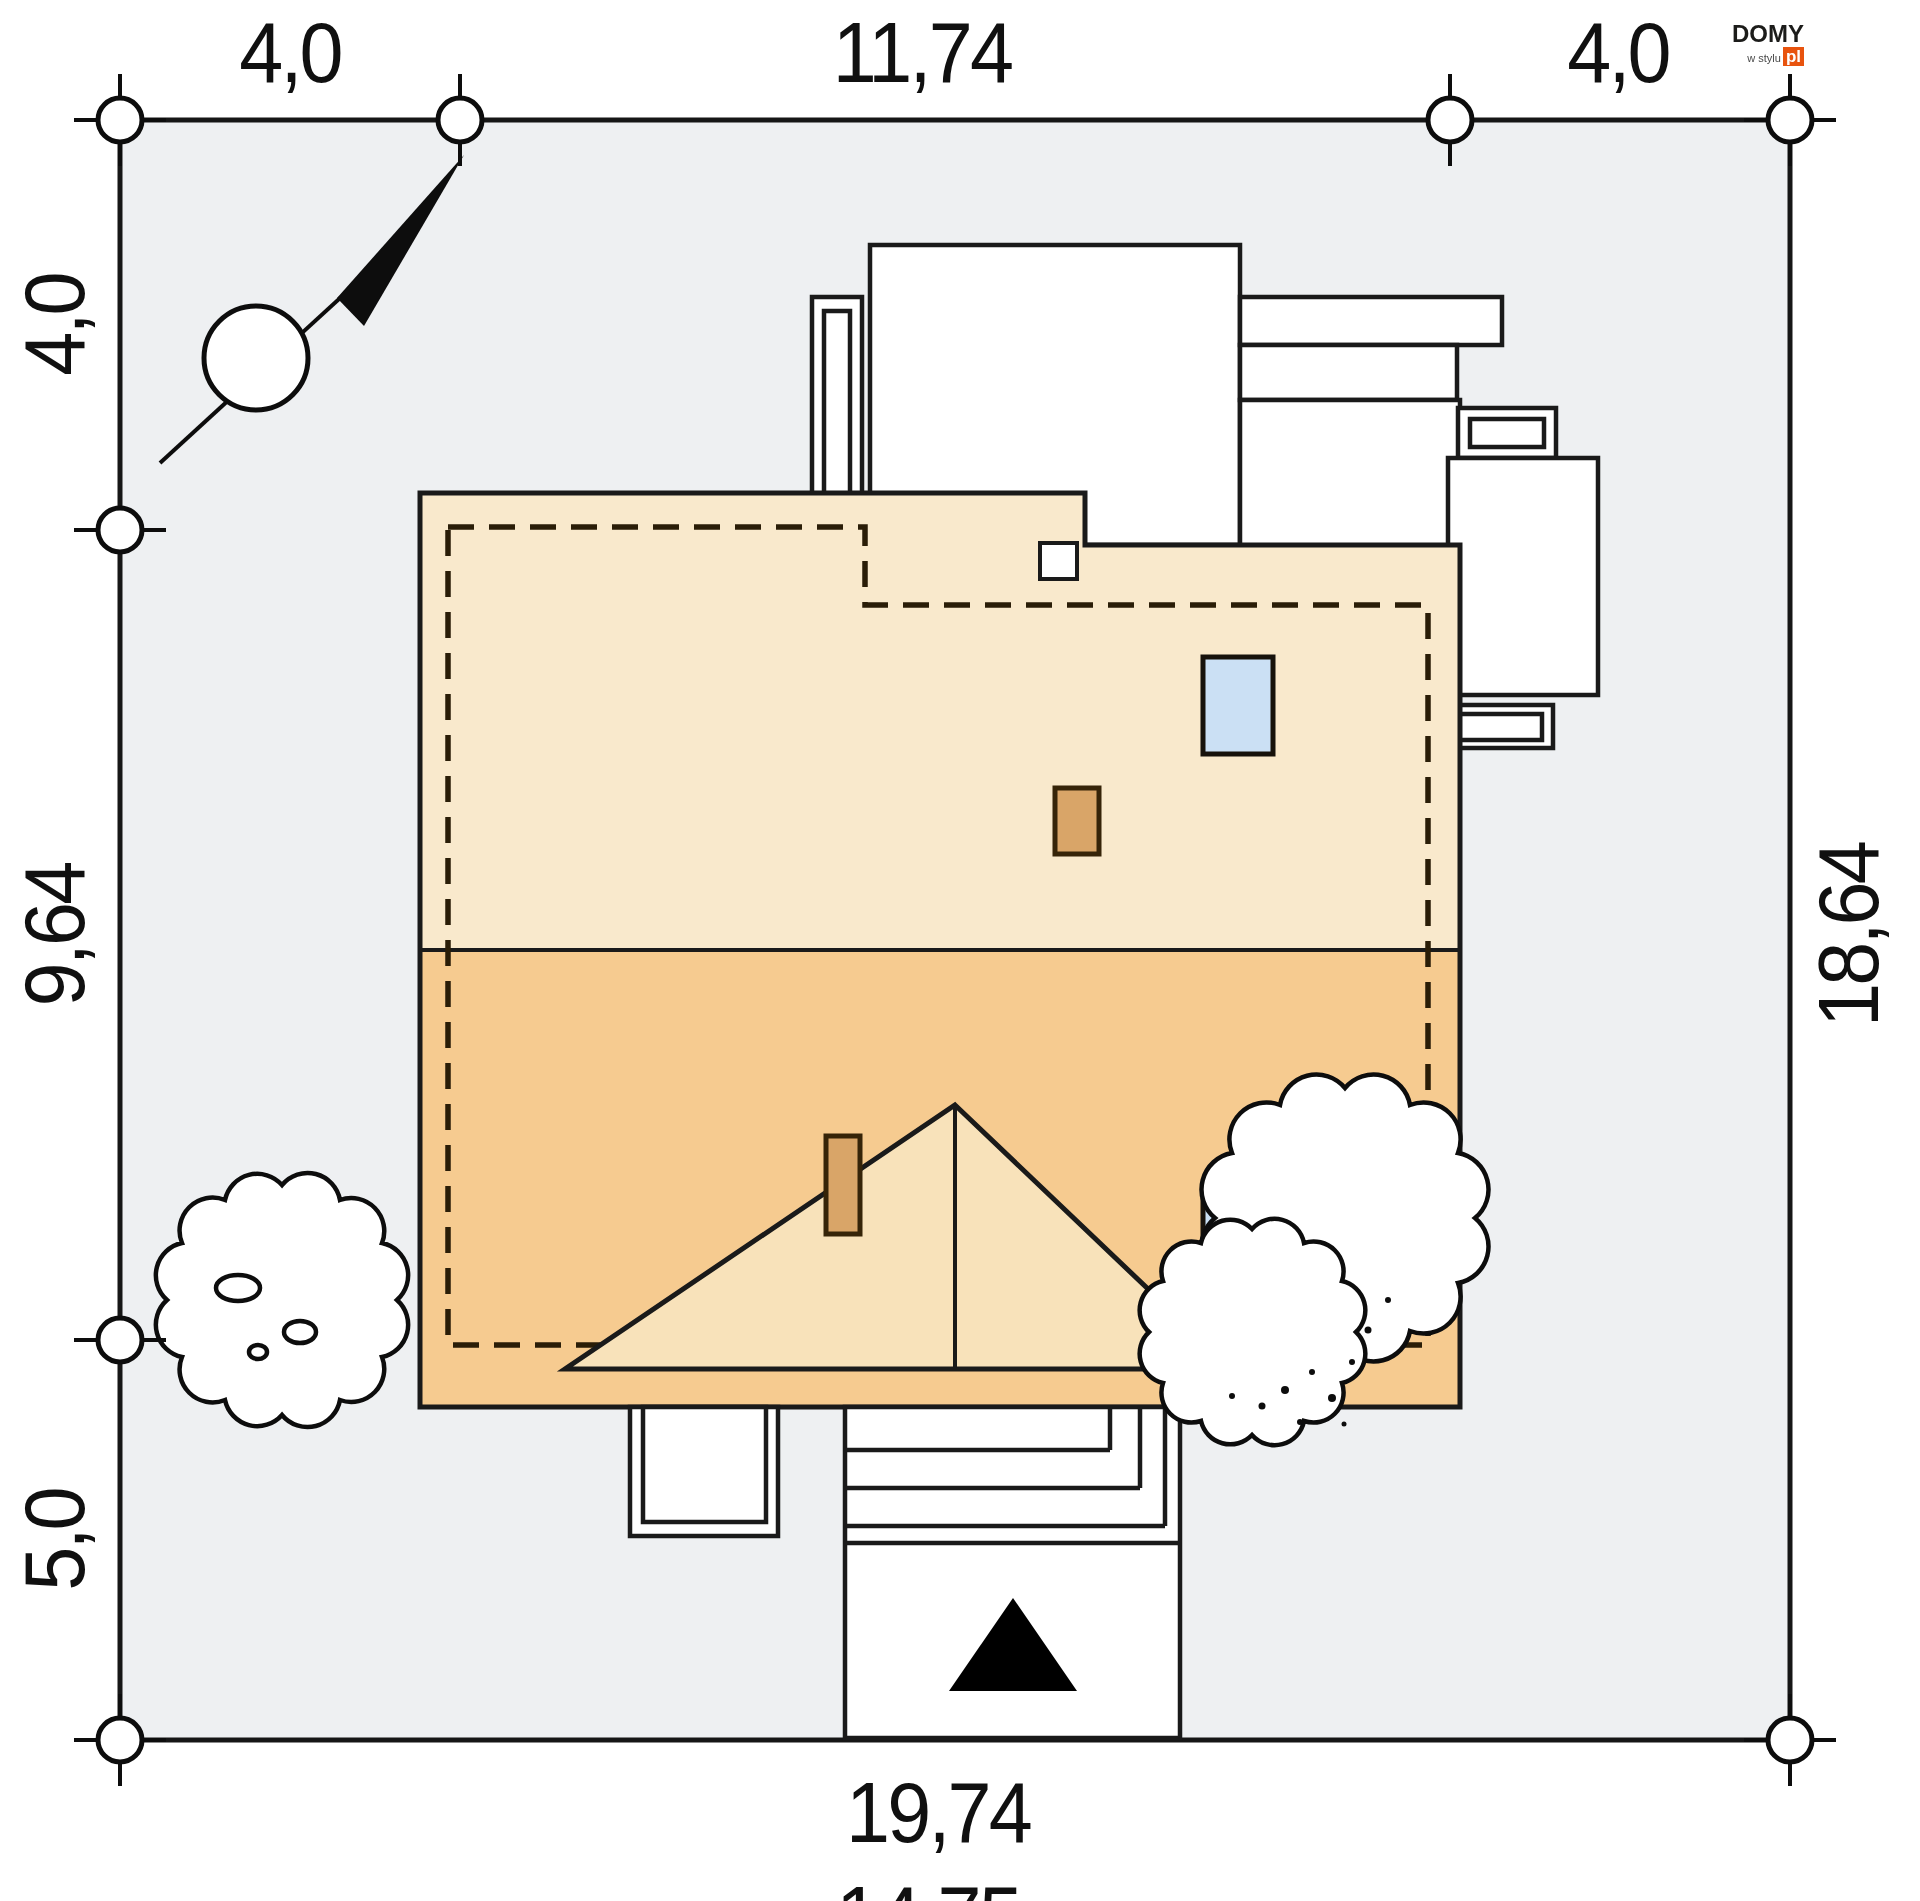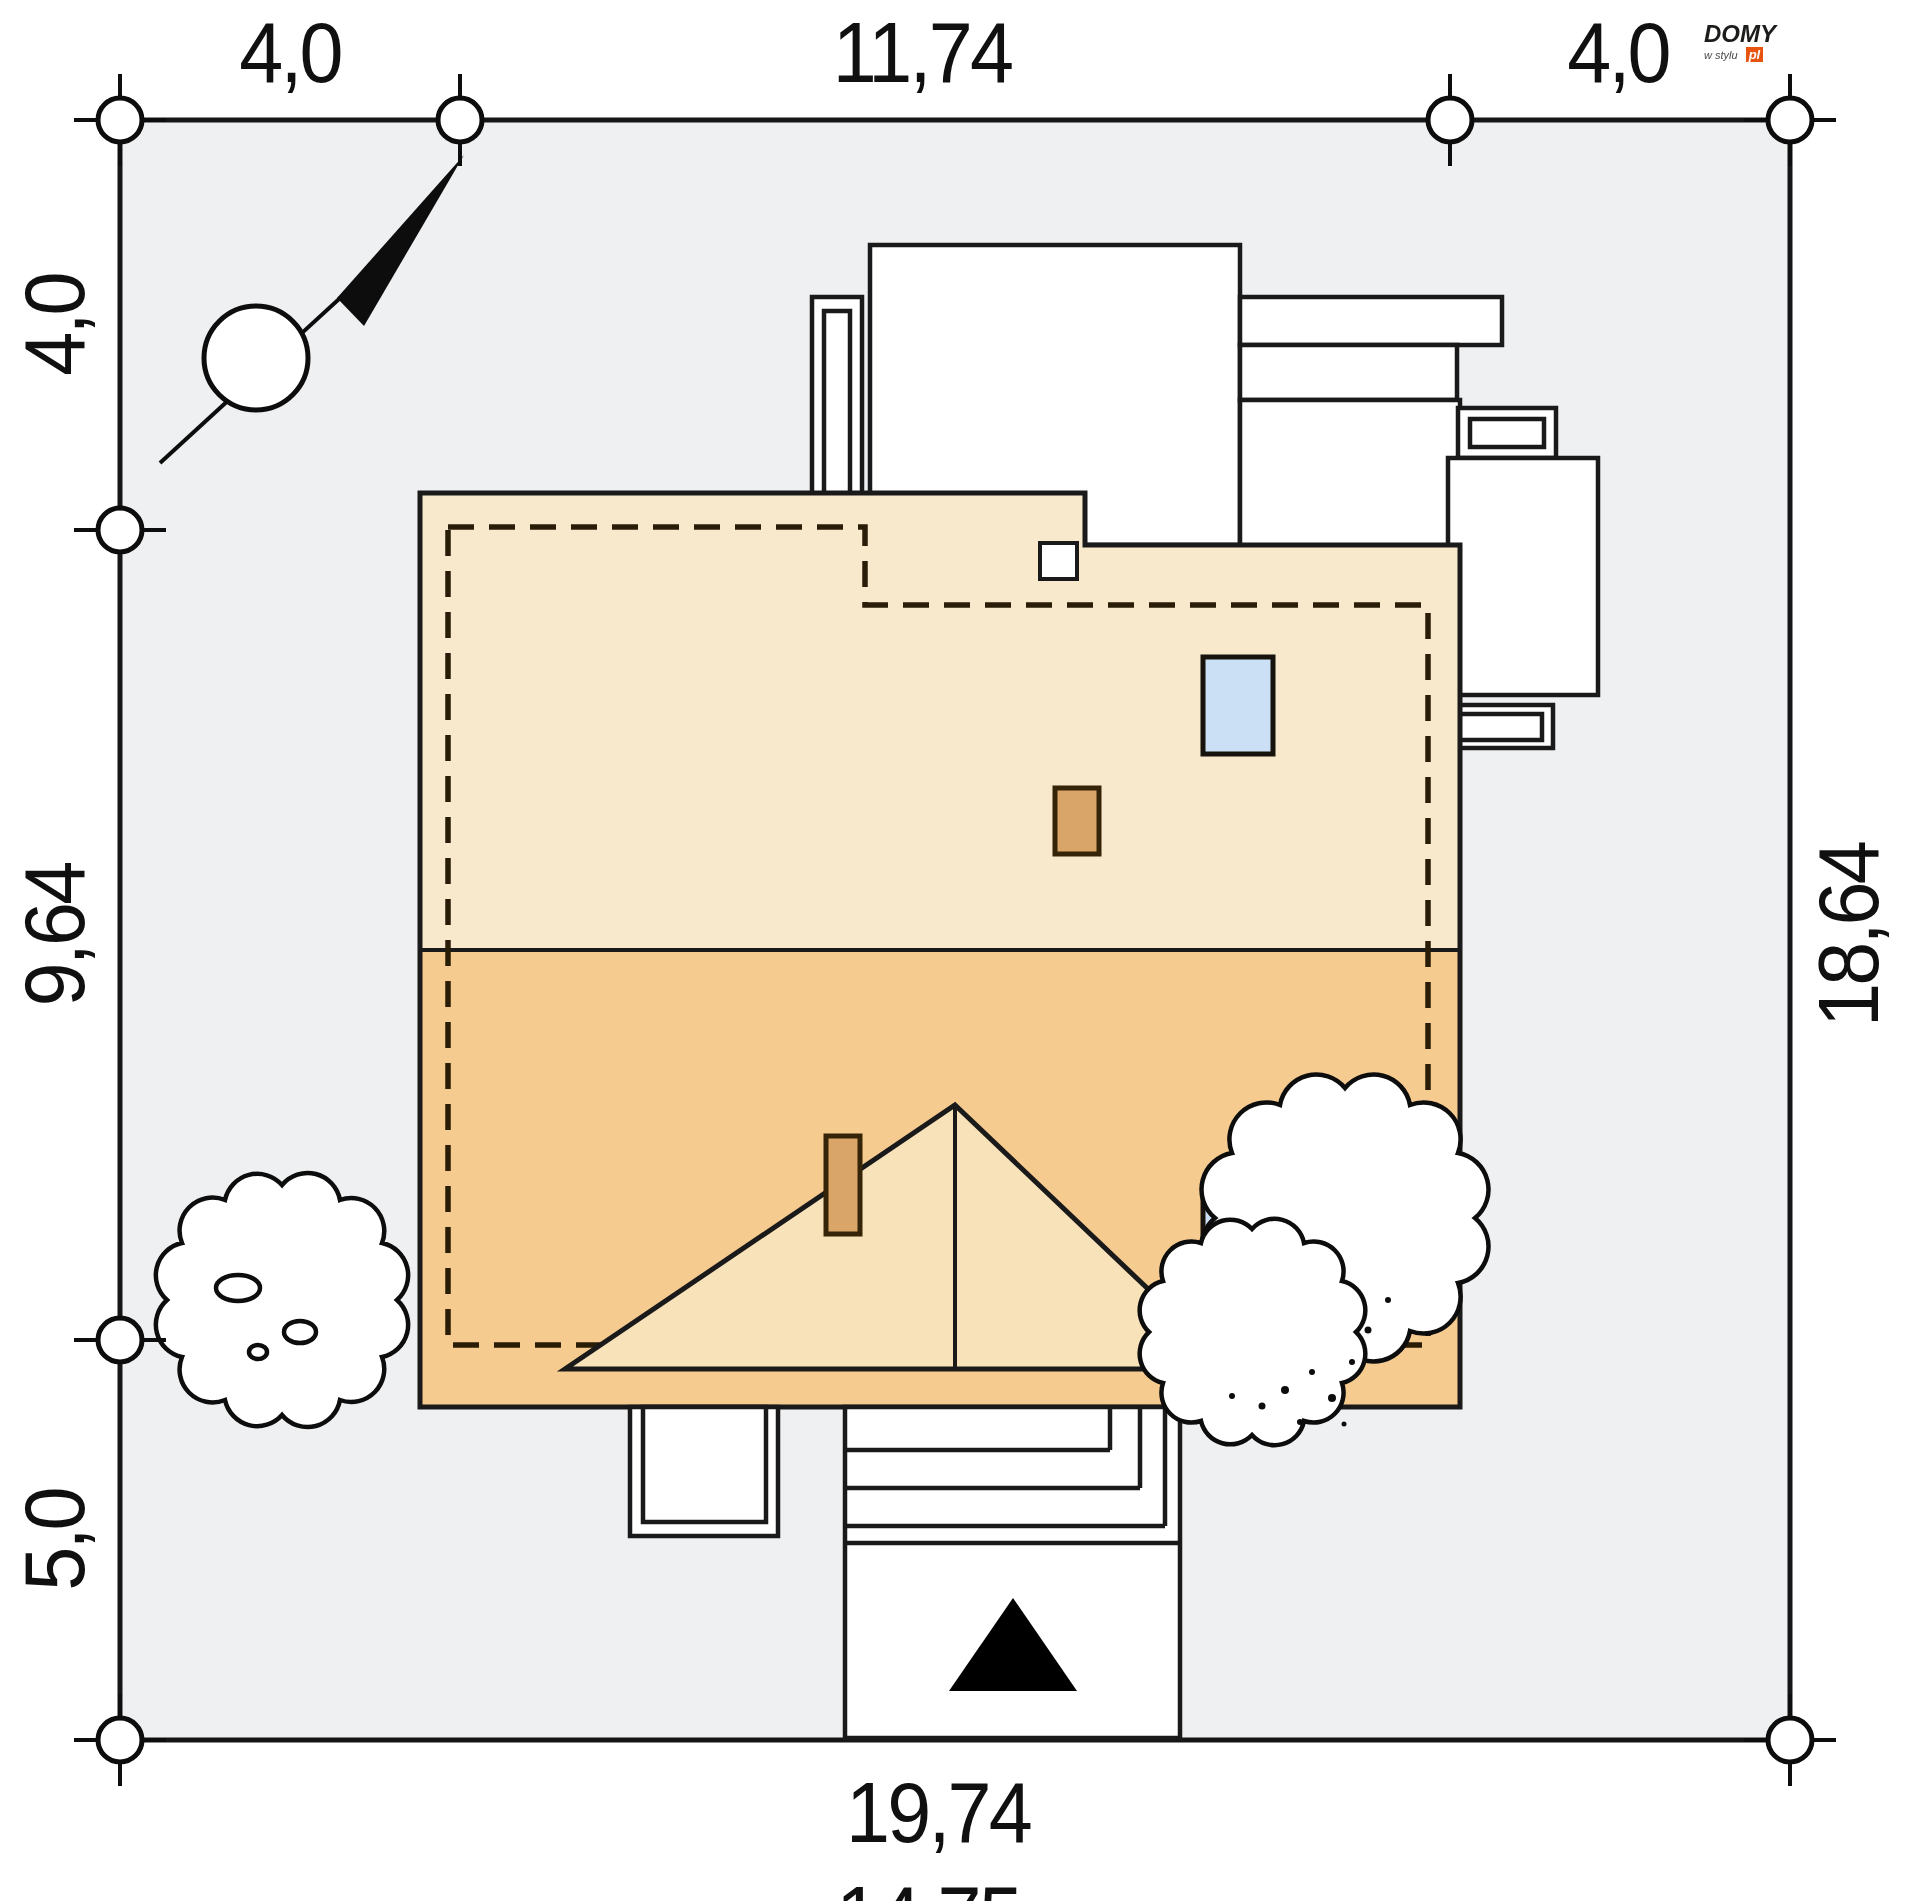--- a/index.html
+++ b/index.html
@@ -12,27 +12,27 @@
     background:var(--page);font-family:"Liberation Sans", sans-serif;
   }
   svg{position:absolute;left:0;top:0;}
   .dim{
     position:absolute;color:#101010;font-size:86px;line-height:1;
     transform:translate(-50%,-50%) scaleX(.92);letter-spacing:-3px;white-space:nowrap;
   }
   .dim.vert{transform:translate(-50%,-50%) rotate(-90deg) scaleX(.92);}
   .dim.partial{transform:translate(-50%,0) scaleX(.92);}
   .logo{
-    position:absolute;left:1704px;top:22px;width:100px;line-height:1;font-style:italic;
+    position:absolute;left:1704px;top:22px;width:100px;text-align:right;line-height:1;
   }
   .logo .brand{font-weight:bold;font-size:24px;color:#1c1c1a;letter-spacing:0;}
   .logo .sub{font-size:11px;color:#4a4a4a;margin-top:1px;}
   .logo .pl{
-    display:inline-block;background:var(--accent);color:#fff;font-size:13px;
-    font-weight:bold;padding:1px 3px;margin-left:8px;
+    display:inline-block;background:var(--accent);color:#fff;font-size:17px;
+    font-weight:bold;padding:1px 3px;margin-left:2px;
   }
 </style>
 </head>
 <body>
 
 <svg width="1920" height="1901" viewBox="0 0 1920 1901">
 
   <rect x="120" y="120" width="1670" height="1620" fill="var(--plot)" stroke="var(--line)" stroke-width="5"></rect>
 
   <g fill="#ffffff" stroke="#1a1a1a" stroke-width="4.5">

